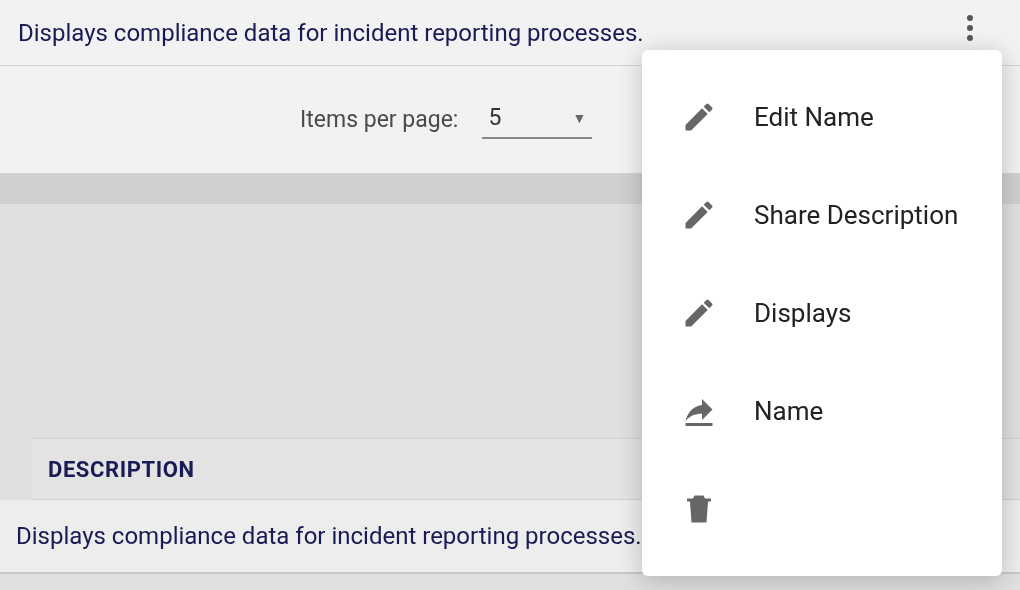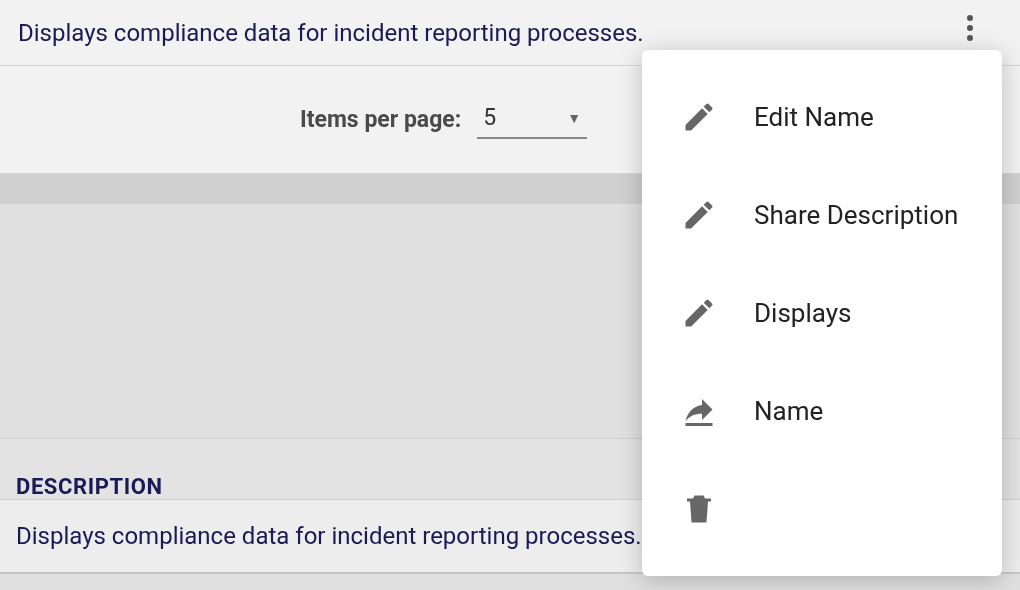--- a/index.html
+++ b/index.html
@@ -42,21 +42,21 @@
     background: #f2f2f2;
     height: 108px;
     display: flex;
     align-items: center;
     justify-content: flex-start;
     padding-left: 300px;
     border-bottom: 1px solid #d5d5d5;
     font-size: 23px;
     color: #4a4a4a;
   }
-  .pagination-row .label { margin-right: 16px; font-weight: bold; }
+  .pagination-row .label { margin-right: 24px; }
   .page-select {
     display: flex;
     align-items: center;
     border-bottom: 2px solid #888;
     padding: 4px 6px 6px 6px;
     min-width: 110px;
     justify-content: space-between;
     cursor: pointer;
   }
   .page-select .val { color: #333; font-size: 23px; padding-right: 36px; }
@@ -66,24 +66,25 @@
   .divider-strip { background: #d0d0d0; height: 30px; }
 
   
   .gap { background: #e0e0e0; height: 234px; }
 
   
   .desc-heading-row {
     background: #e3e3e3;
     height: 62px;
     display: flex;
-    align-items: flex-end;
+    align-items: center;
     padding: 0 16px;
     border-top: 1px solid #cfcfcf;
     border-bottom: 1px solid #cfcfcf;
+    margin-left: 32px;
   }
   .desc-heading-row .heading {
     color: #1a1a55;
     font-size: 22px;
     font-weight: 700;
     letter-spacing: 0.6px;
   }
 
   
   .row-bottom {

